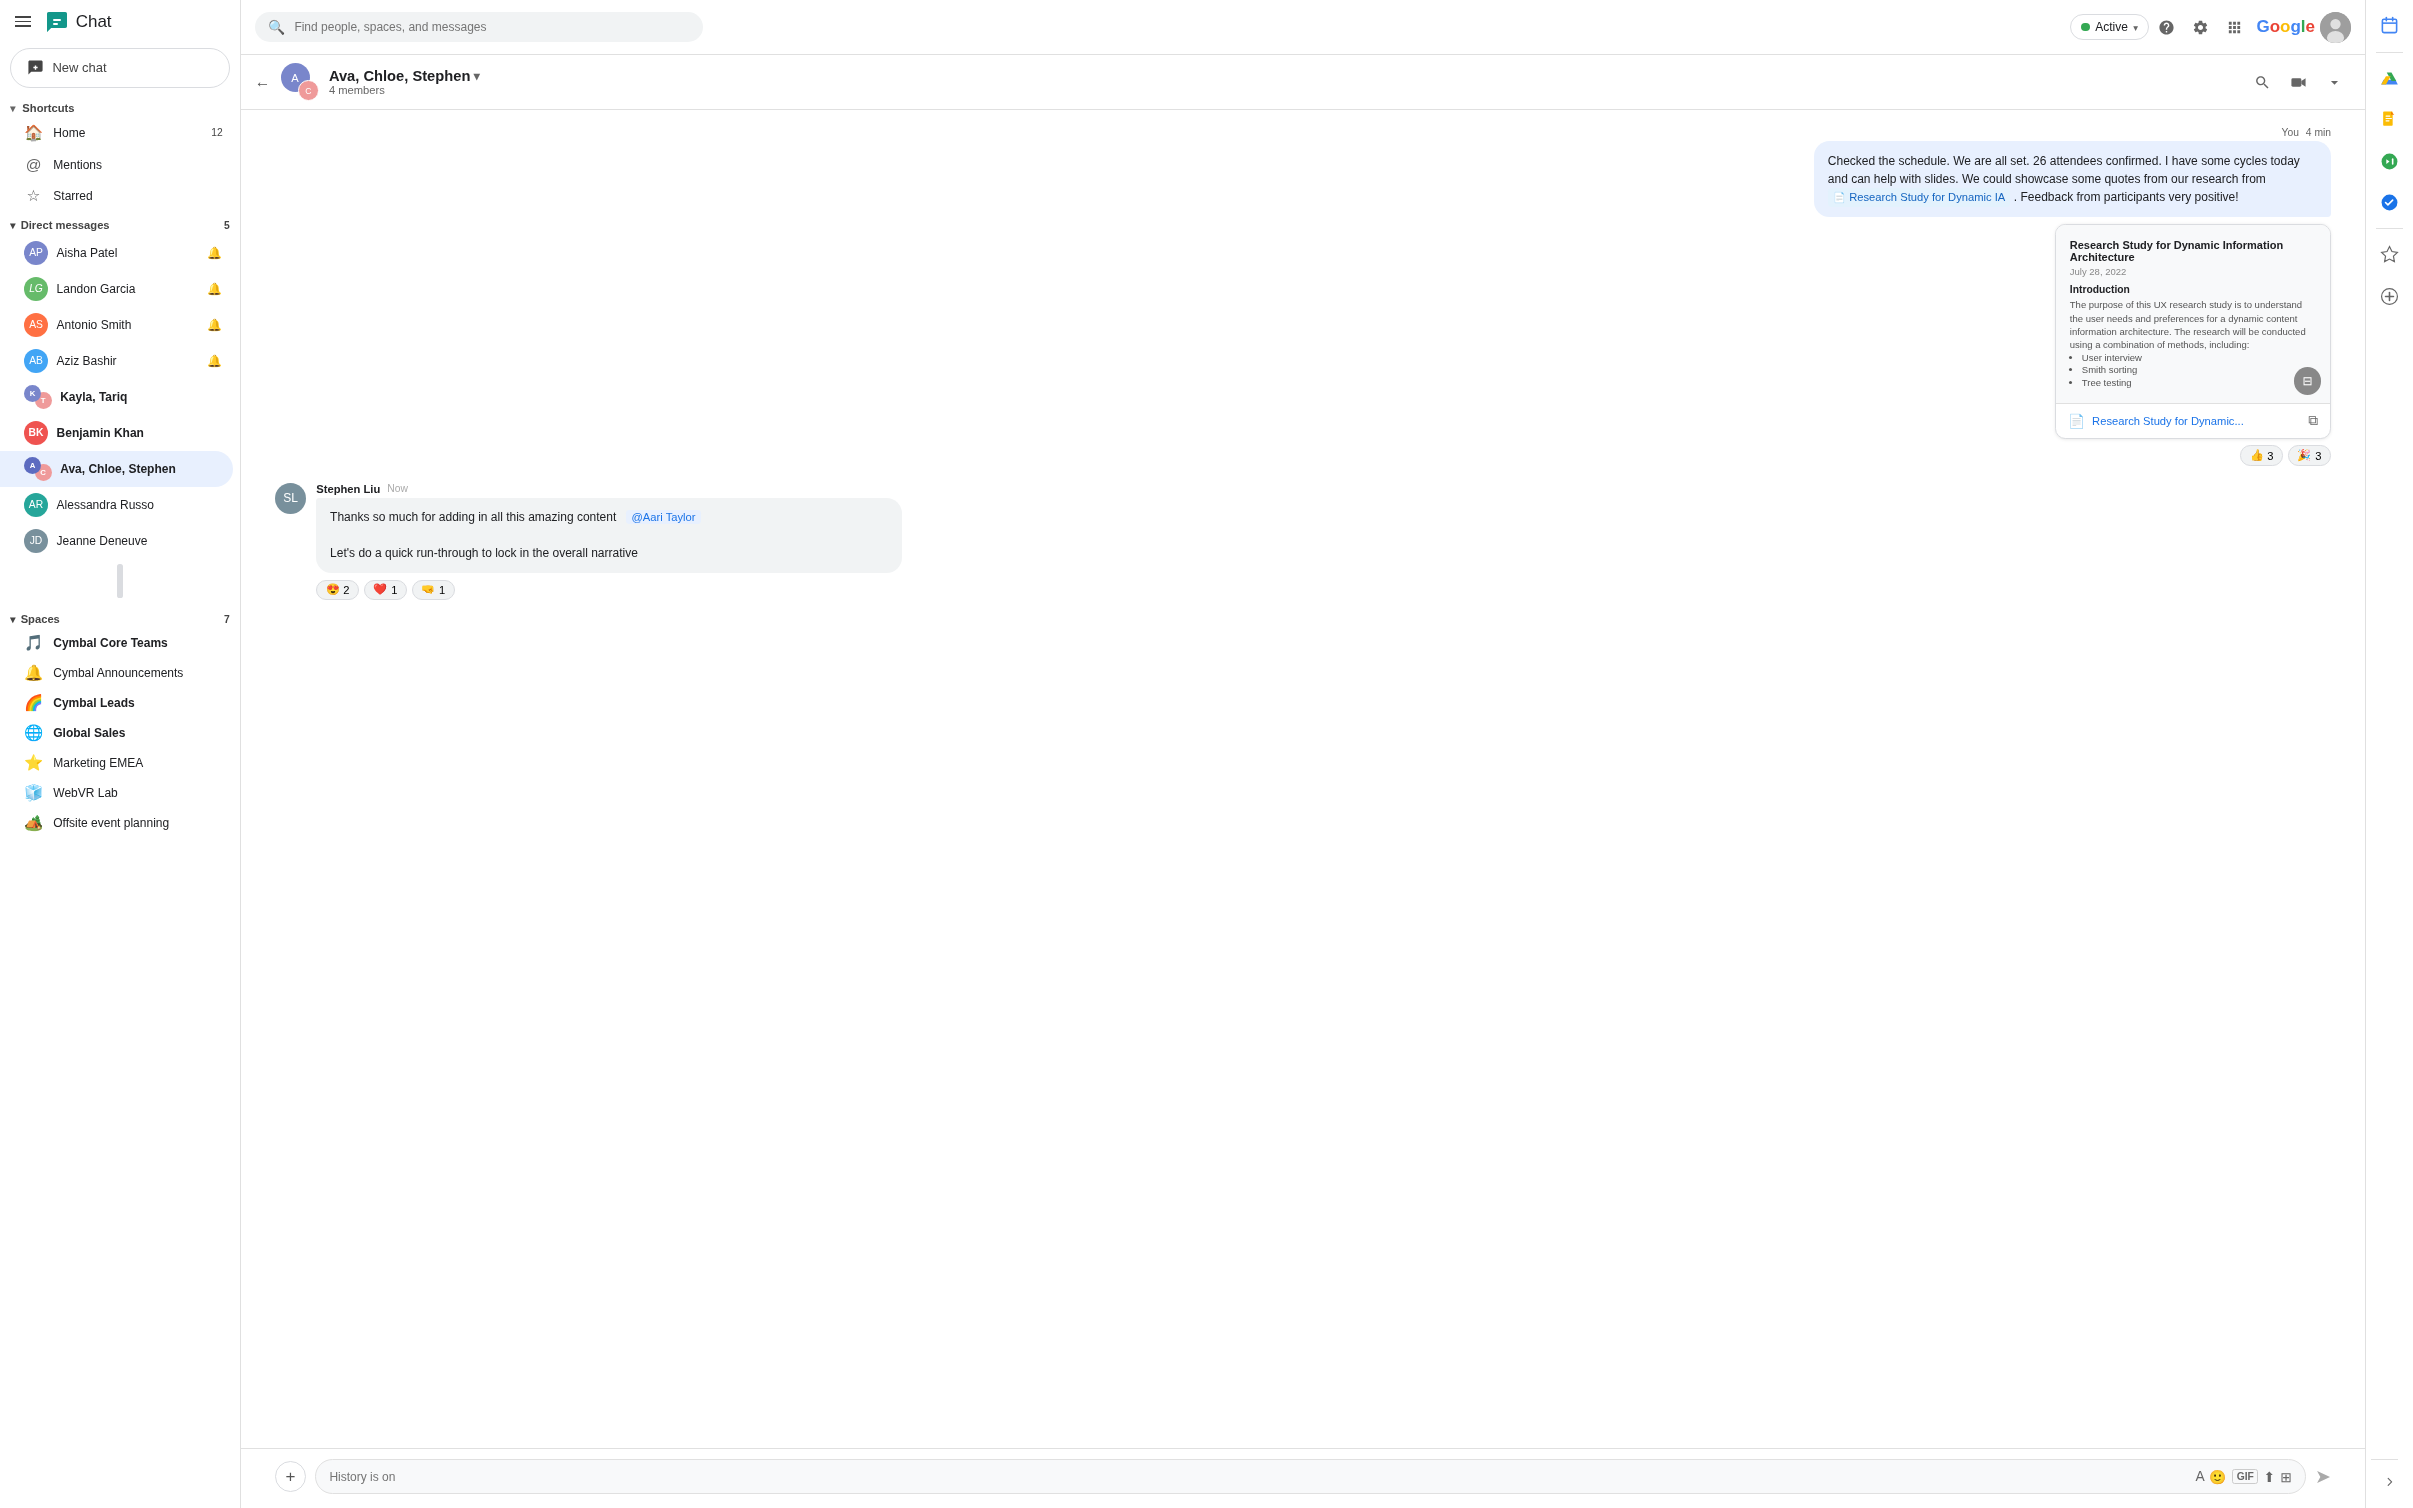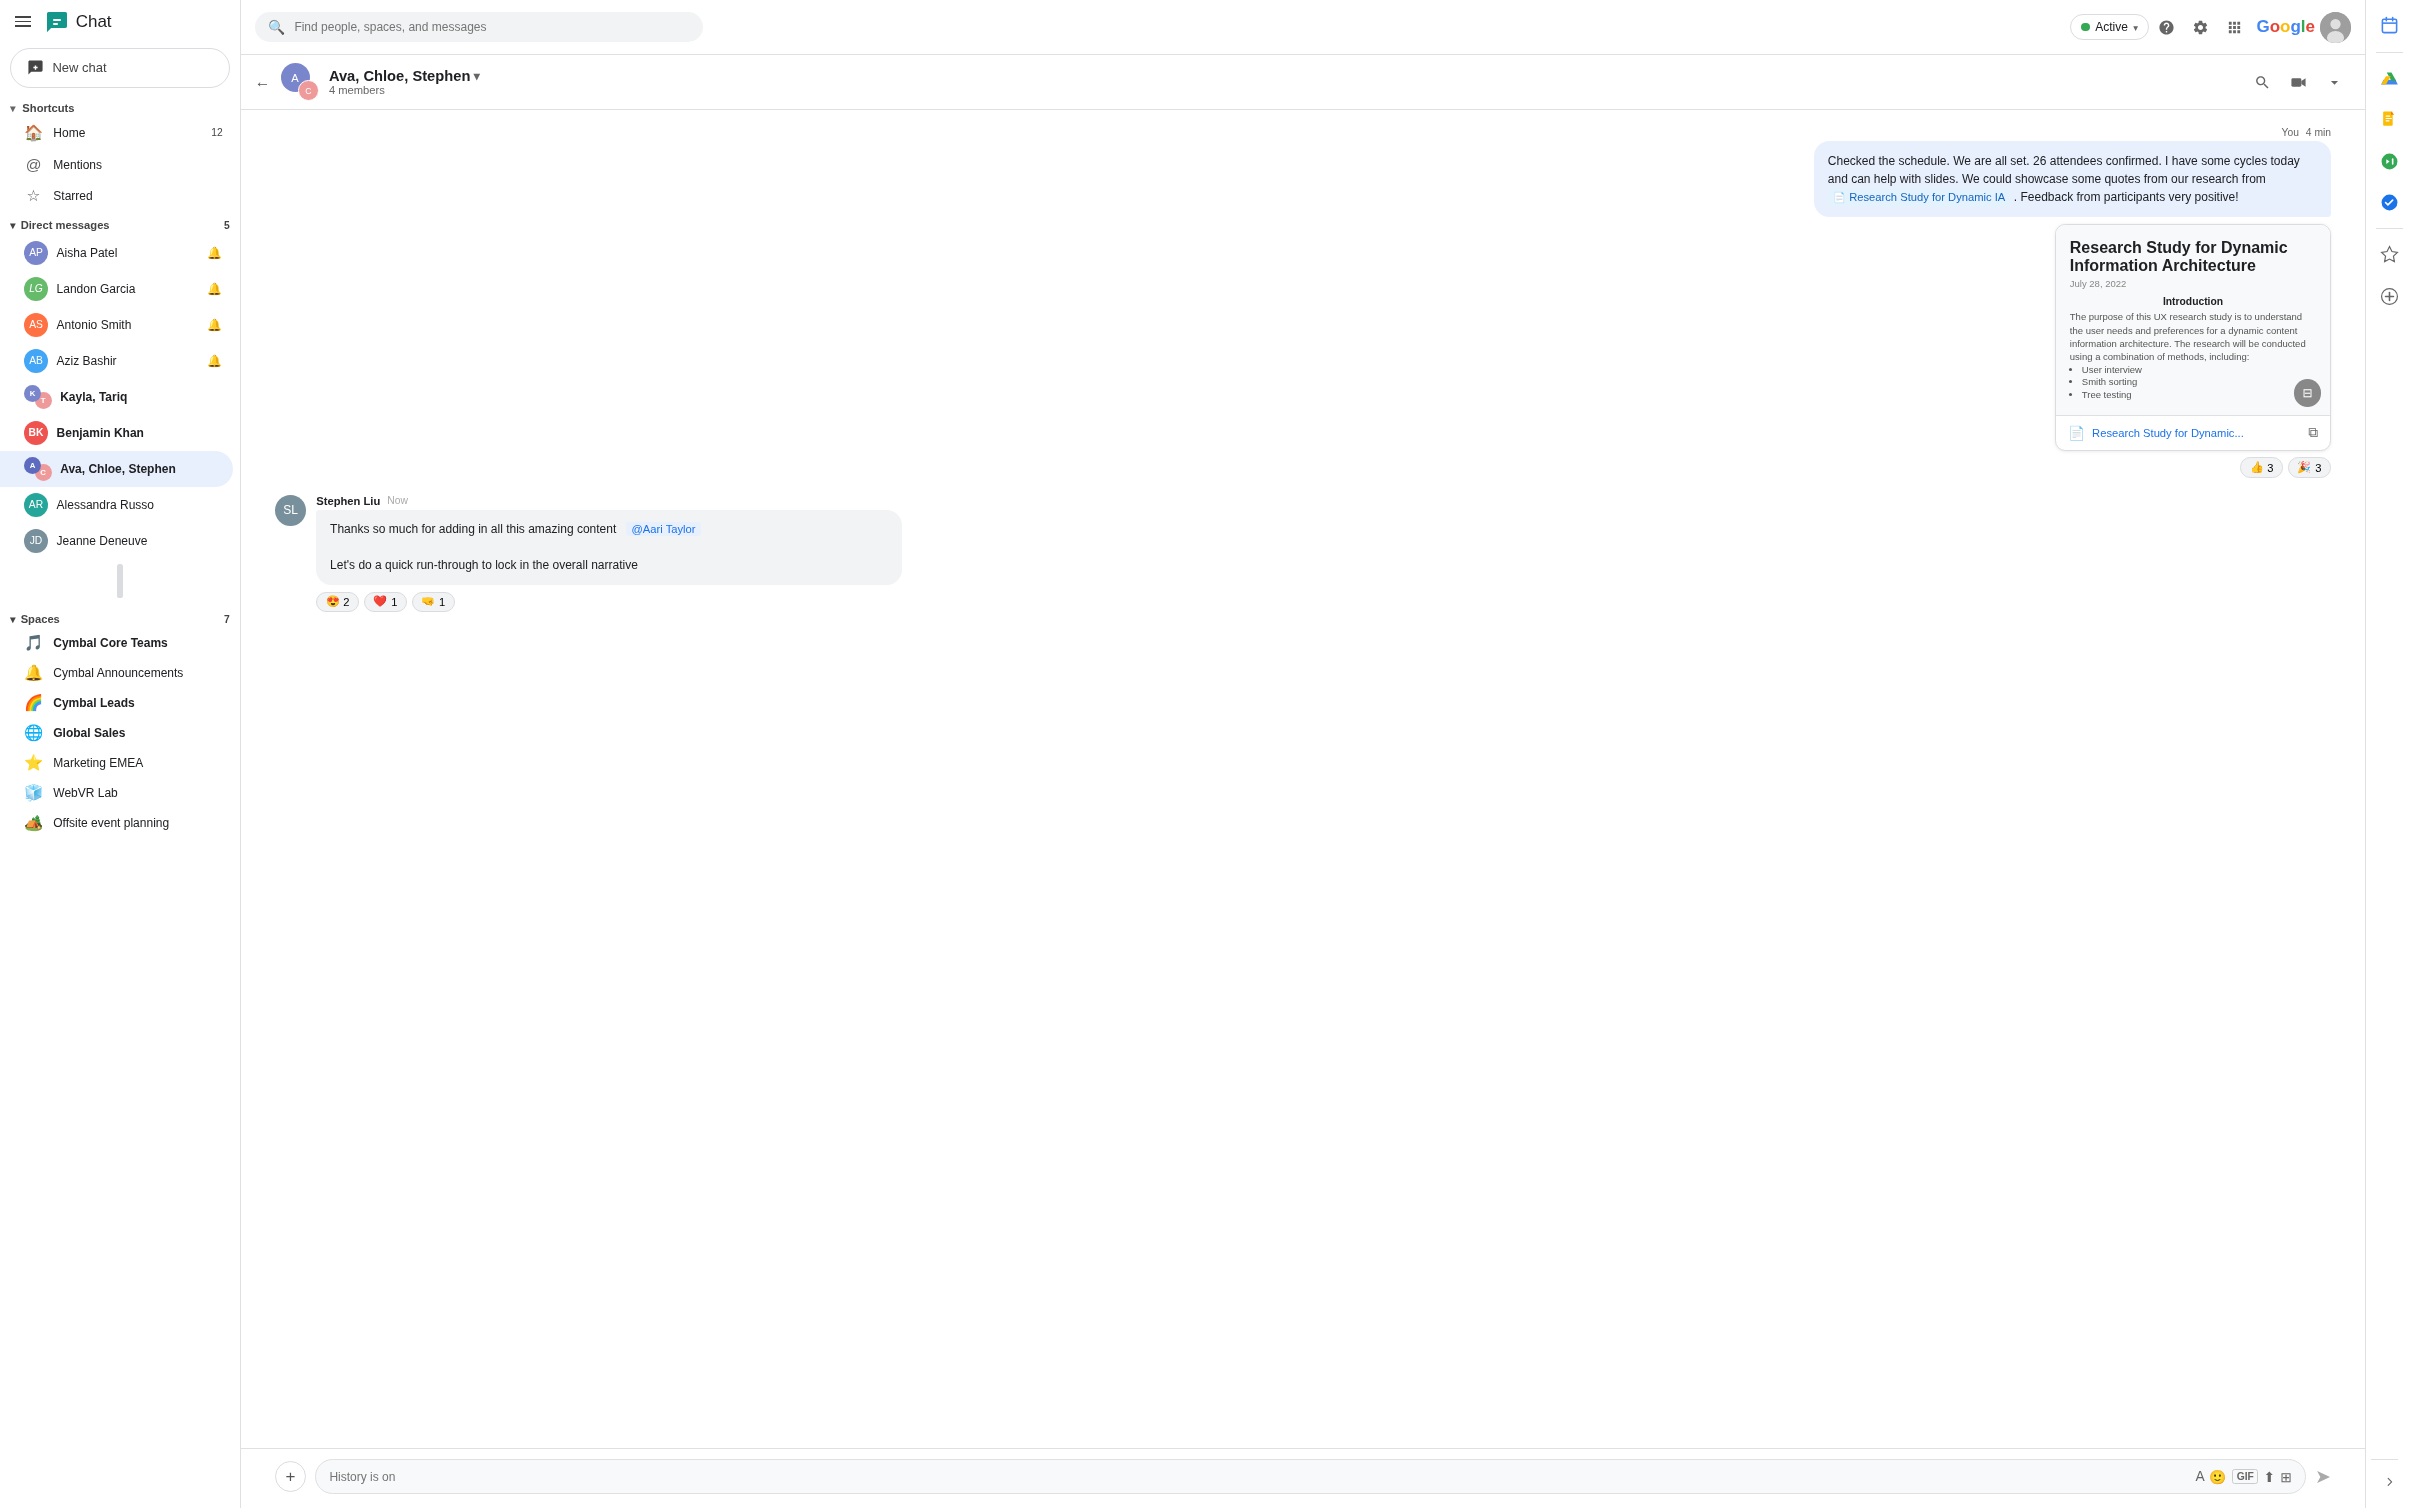--- a/index.html
+++ b/index.html
@@ -207,23 +207,23 @@
     }
 
     
     .doc-card {
       background: #fff; border: 0.9px solid #dadce0; border-radius: 10.3px;
       width: 276px; overflow: hidden; margin-top: 6.9px; box-shadow: 0 0.9px 3.4px rgba(0,0,0,0.08);
     }
     .doc-card-preview {
       background: #f8f9fa; padding: 13.8px; min-height: 121px; position: relative;
     }
-    .doc-card-preview h3 { font-size: 16px; font-weight: 700; color: #202124; margin-bottom: 3.4px; }
+    .doc-card-preview h3 { font-size: 11px; font-weight: 700; color: #202124; margin-bottom: 3.4px; }
     .doc-card-preview .doc-date { font-size: 9.5px; color: #888; margin-bottom: 6.9px; }
-    .doc-card-preview .doc-section { font-size: 10.3px; font-weight: 600; color: #202124; margin-bottom: 3.4px; text-align: center; }
+    .doc-card-preview .doc-section { font-size: 10.3px; font-weight: 600; color: #202124; margin-bottom: 3.4px; }
     .doc-card-preview .doc-text { font-size: 9.5px; color: #555; line-height: 1.4; }
     .doc-card-preview .doc-list { font-size: 9.5px; color: #555; padding-left: 12px; }
     .doc-card-preview .doc-list li { margin-bottom: 1.7px; }
     .doc-card-preview .doc-copy-btn {
       position: absolute; bottom: 8.6px; right: 8.6px;
       width: 27.6px; height: 27.6px; border-radius: 50%;
       background: #888; display: flex; align-items: center; justify-content: center;
       cursor: pointer; color: #fff; font-size: 12px;
     }
     .doc-card-footer {

